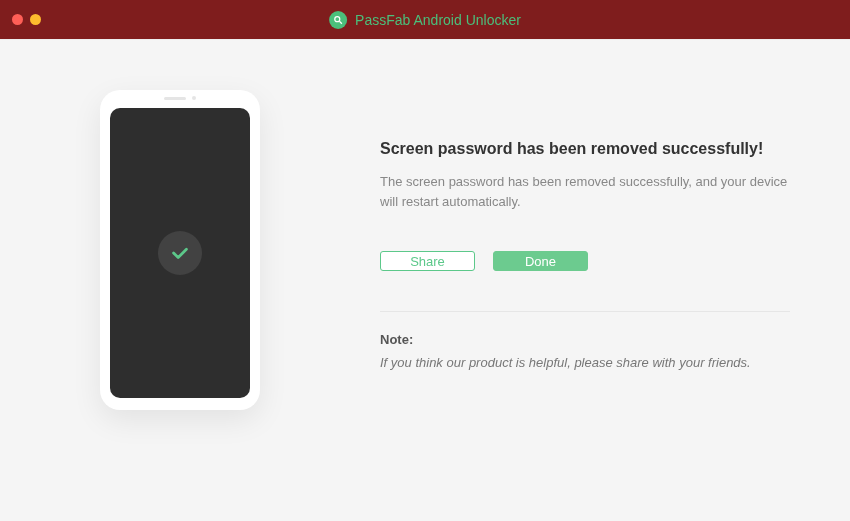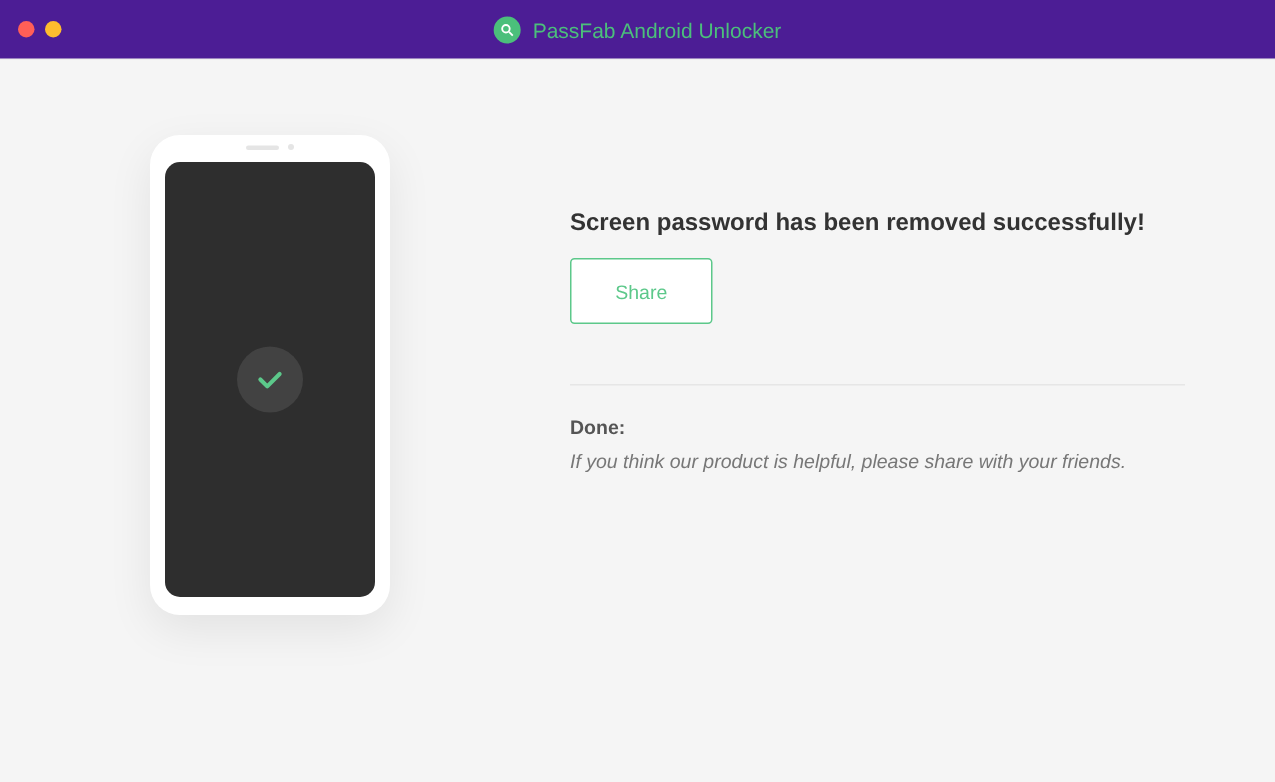--- a/index.html
+++ b/index.html
@@ -9,21 +9,21 @@
     }
     body {
       font-family: -apple-system, BlinkMacSystemFont, "Segoe UI", Helvetica, Arial, sans-serif;
       background: #f5f5f5;
       width: 850px;
       height: 521px;
       overflow: hidden;
     }
     .titlebar {
       height: 40px;
-      background: #4c1d95;
+      background: #7f1d1d;
       border-bottom: 1px solid #eee;
       display: flex;
       align-items: center;
       position: relative;
     }
     .traffic-lights {
       display: flex;
       gap: 7px;
       padding-left: 12px;
     }
@@ -134,21 +134,21 @@
       margin-bottom: 40px;
       max-width: 420px;
     }
     .buttons {
       display: flex;
       gap: 18px;
       margin-bottom: 40px;
     }
     .btn {
       width: 95px;
-      height: 44px;
+      height: 20px;
       border-radius: 3px;
       font-size: 13px;
       display: flex;
       align-items: center;
       justify-content: center;
       cursor: pointer;
     }
     .btn-outline {
       border: 1px solid #5cc88a;
       color: #5cc88a;
@@ -207,23 +207,25 @@
           <svg width="22" height="22" viewBox="0 0 24 24" fill="none" stroke="#5cc88a" stroke-width="3" stroke-linecap="round" stroke-linejoin="round">
             <polyline points="5 12 10 17 19 8"></polyline>
           </svg>
         </div>
       </div>
     </div>
   </div>
 
   <div class="right">
     <h1 class="heading">Screen password has been removed successfully!</h1>
+    <p class="subtext">The screen password has been removed successfully, and your device will restart automatically.</p>
 
     <div class="buttons">
       <div class="btn btn-outline">Share</div>
+      <div class="btn btn-fill">Done</div>
     </div>
 
     <hr class="divider">
 
-    <div class="note-label">Done:</div>
+    <div class="note-label">Note:</div>
     <div class="note-text">If you think our product is helpful, please share with your friends.</div>
   </div>
 </div>
 
 </body></html>

